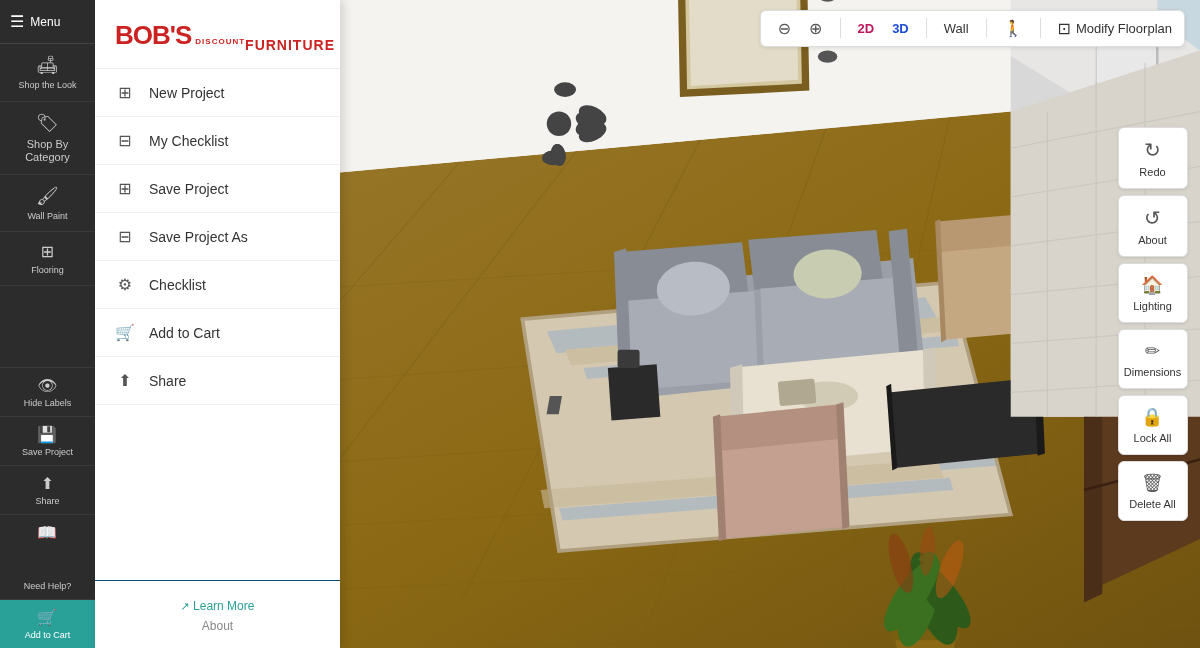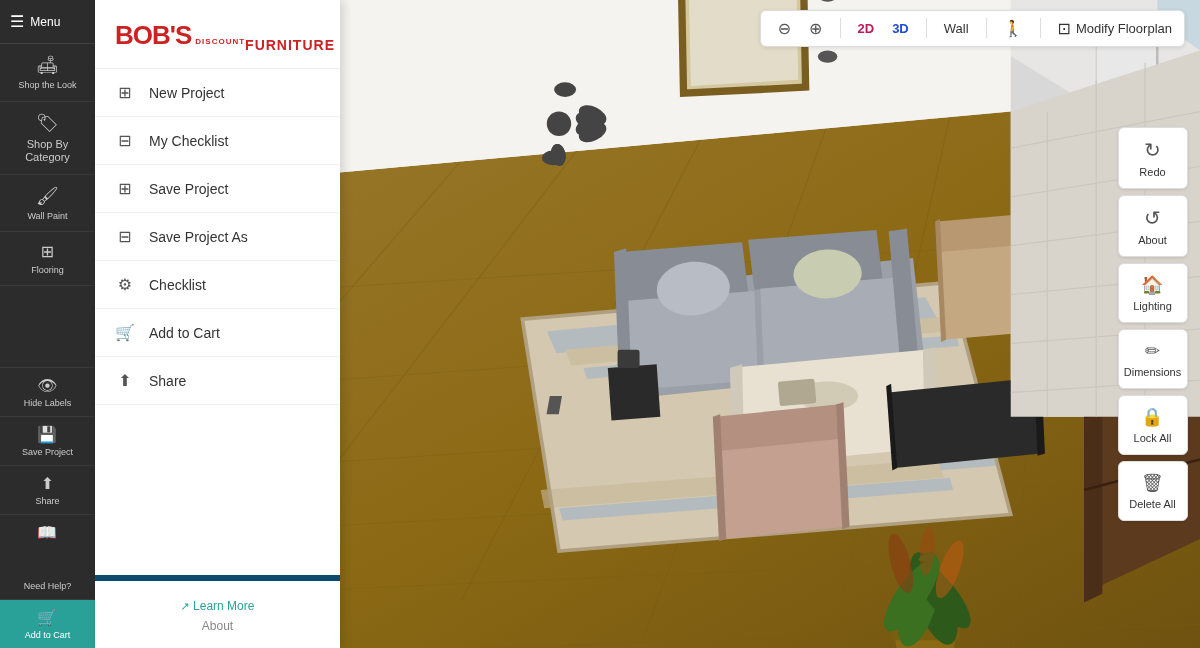--- a/index.html
+++ b/index.html
@@ -81,21 +81,21 @@
       padding: 14px 20px;
       font-size: 14px;
       color: #333;
       cursor: pointer;
       border-bottom: 1px solid #f0f0f0;
     }
     .dropdown-menu-item .dm-icon { font-size: 16px; color: #555; width: 20px; text-align: center; }
     .dropdown-footer {
       margin-top: auto;
       padding: 15px 20px;
-      border-top: 6px solid #0c4a6e;
+      border-top: 1px solid #0c4a6e;
       text-align: center;
     }
     .dropdown-footer a { color: #2aa198; font-size: 12px; text-decoration: none; }
     .dropdown-footer .about { color: #888; font-size: 12px; margin-top: 5px; }
 
     
     .main-content {
       flex: 1;
       position: relative;
       overflow: hidden;

